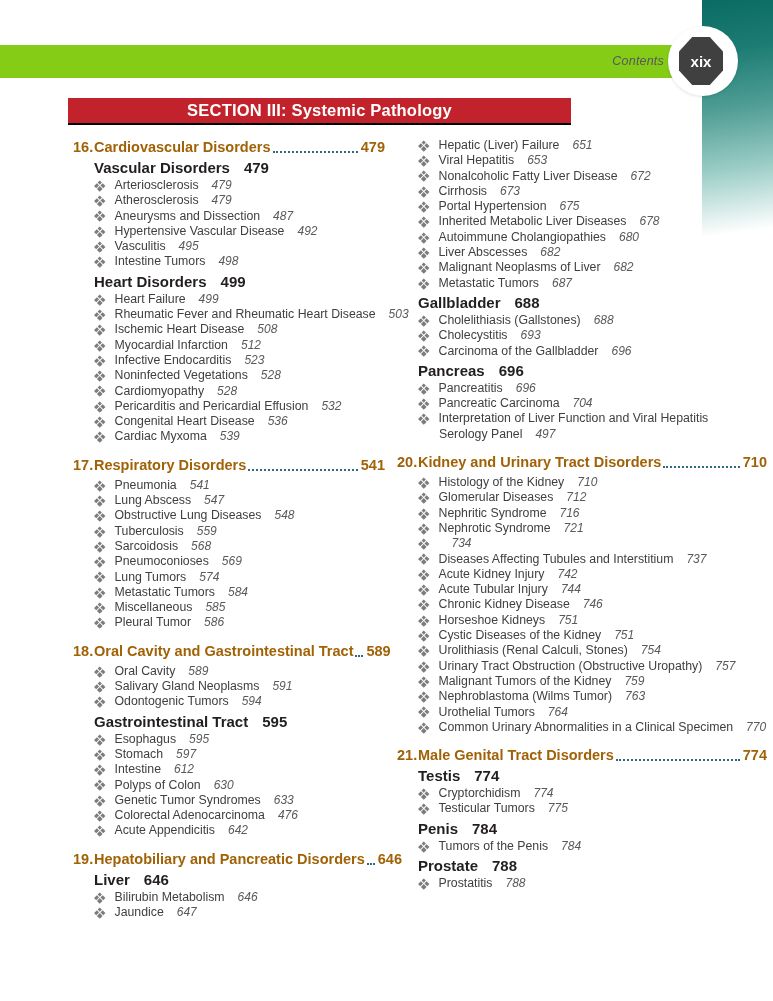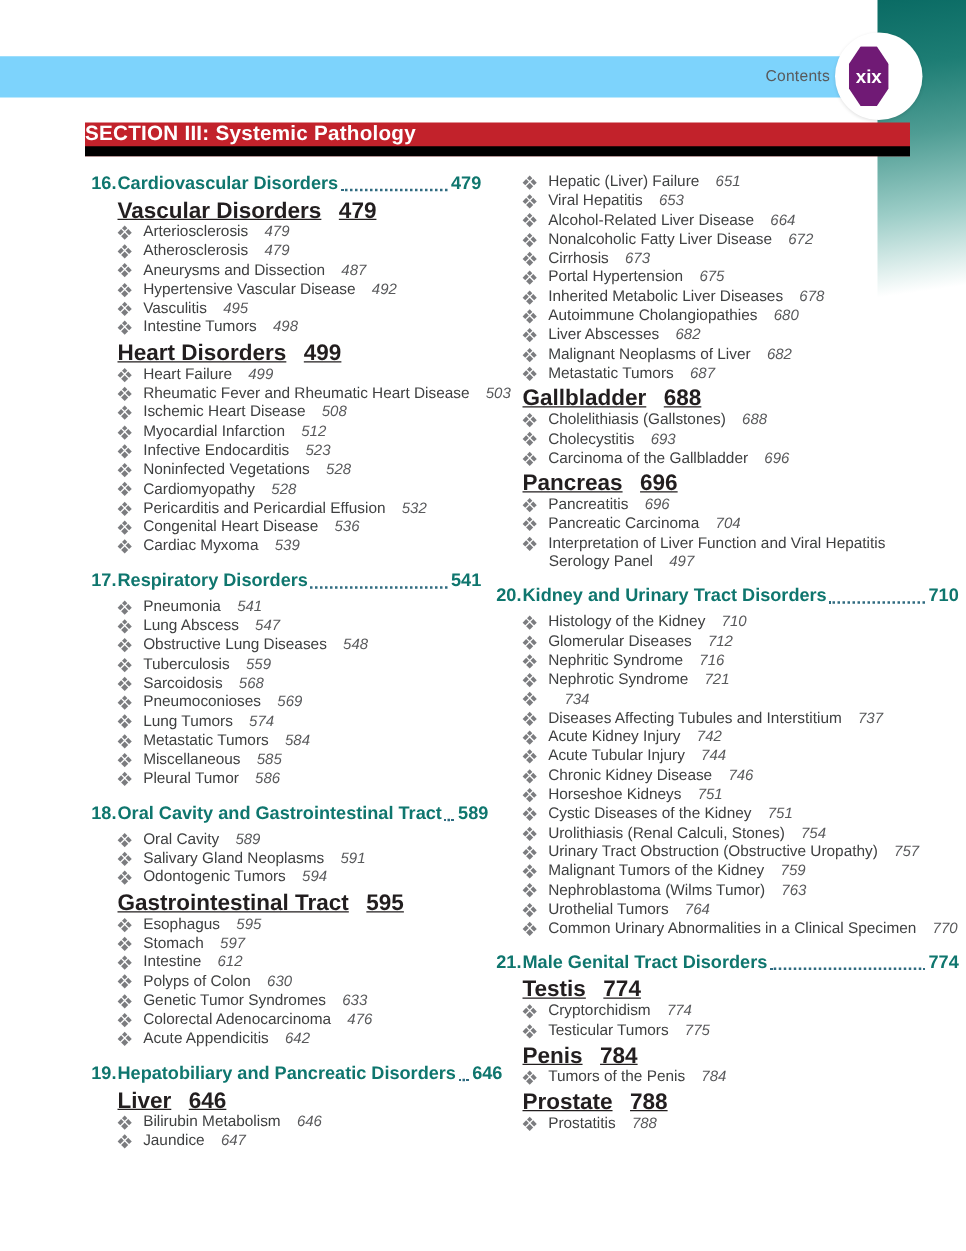--- a/index.html
+++ b/index.html
@@ -9,67 +9,68 @@
     font-family:"Liberation Sans", sans-serif;
     -webkit-font-smoothing:antialiased;
   }
   
   .corner-teal{
     position:absolute;right:0;top:0;width:71px;height:238px;
     background:linear-gradient(172deg,#0a6b64 0%,#1d7d74 22%,#4f9d94 45%,#9ccdc7 70%,#ffffff 96%);
   }
   .contents-bar{
     position:absolute;left:0;top:45px;width:676px;height:33px;
-    background:#7dd3fc;
+    background:#84cc16;
+    font-style:italic;
   }
   .contents-label{
     position:absolute;right:12px;top:9px;
     font-size:12.5px;color:#58595b;letter-spacing:0.2px;
   }
   .badge-circle{
     position:absolute;left:668px;top:26px;width:70px;height:70px;border-radius:50%;
     background:#ffffff;box-shadow:0 1px 3px rgba(0,0,0,0.12);
   }
   .badge-octagon{
-    position:absolute;left:11px;top:11px;width:32px;height:48px;
-    background:#701a75;
+    position:absolute;left:11px;top:11px;width:44px;height:48px;
+    background:#404040;
     clip-path:polygon(30% 0,70% 0,100% 30%,100% 70%,70% 100%,30% 100%,0 70%,0 30%);
     display:flex;align-items:center;justify-content:center;
     color:#ffffff;font-weight:bold;font-size:15px;
   }
   .section-banner{
-    position:absolute;left:68px;top:98px;width:660px;height:27px;
-    background:#c2222b;border-bottom:8px solid #000000;
-    display:flex;align-items:center;justify-content:flex-start;box-sizing:border-box;
+    position:absolute;left:68px;top:98px;width:503px;height:27px;
+    background:#c2222b;border-bottom:2px solid #000000;
+    display:flex;align-items:center;justify-content:center;box-sizing:border-box;
   }
   .section-banner span{
     color:#ffffff;font-weight:bold;font-size:16.5px;letter-spacing:0.2px;
   }
   
   .col{position:absolute;top:138px;}
   .col-left{left:73px;width:312px;}
   .col-right{left:397px;width:370px;}
   
   .chapter-heading{
     display:flex;align-items:flex-end;
-    color:#0f766e;font-weight:bold;font-size:14.5px;line-height:18px;
+    color:#a16207;font-weight:bold;font-size:14.5px;line-height:18px;
     margin:11px 0 4px;white-space:nowrap;
   }
   .col > .chapter-heading:first-child{margin-top:0;}
   .ch-num{flex:none;width:21px;}
   .ch-title{flex:none;}
   .dot-leader{
     flex:1;border-bottom:2.4px dotted #2f6b80;
     margin:0 3px 3px 2px;min-width:8px;
   }
   .ch-page{flex:none;}
   
   .subhead{
     margin:4px 0 2px;padding-left:21px;
-    font-weight:bold;color:#221e1f;font-size:18px;line-height:16px;text-decoration:underline;
+    font-weight:bold;color:#221e1f;font-size:15px;line-height:16px;
   }
   .sh-page{margin-left:14px;}
   
   .toc-item{
     display:flex;align-items:baseline;
     padding-left:23px;font-size:12.3px;color:#3f4041;line-height:15.3px;
     white-space:nowrap;
   }
   .bullet{
     flex:none;width:7.5px;height:7.5px;margin-right:11px;
@@ -529,30 +530,20 @@
       <span class="item-label">Viral Hepatitis</span>
       <span class="item-page">653</span>
     </div>
     <div class="toc-item">
       <span class="bullet">
         <i></i>
         <i></i>
         <i></i>
         <i></i>
       </span>
-      <span class="item-label">Alcohol-Related Liver Disease</span>
-      <span class="item-page">664</span>
-    </div>
-    <div class="toc-item">
-      <span class="bullet">
-        <i></i>
-        <i></i>
-        <i></i>
-        <i></i>
-      </span>
       <span class="item-label">Nonalcoholic Fatty Liver Disease</span>
       <span class="item-page">672</span>
     </div>
     <div class="toc-item">
       <span class="bullet">
         <i></i>
         <i></i>
         <i></i>
         <i></i>
       </span>

